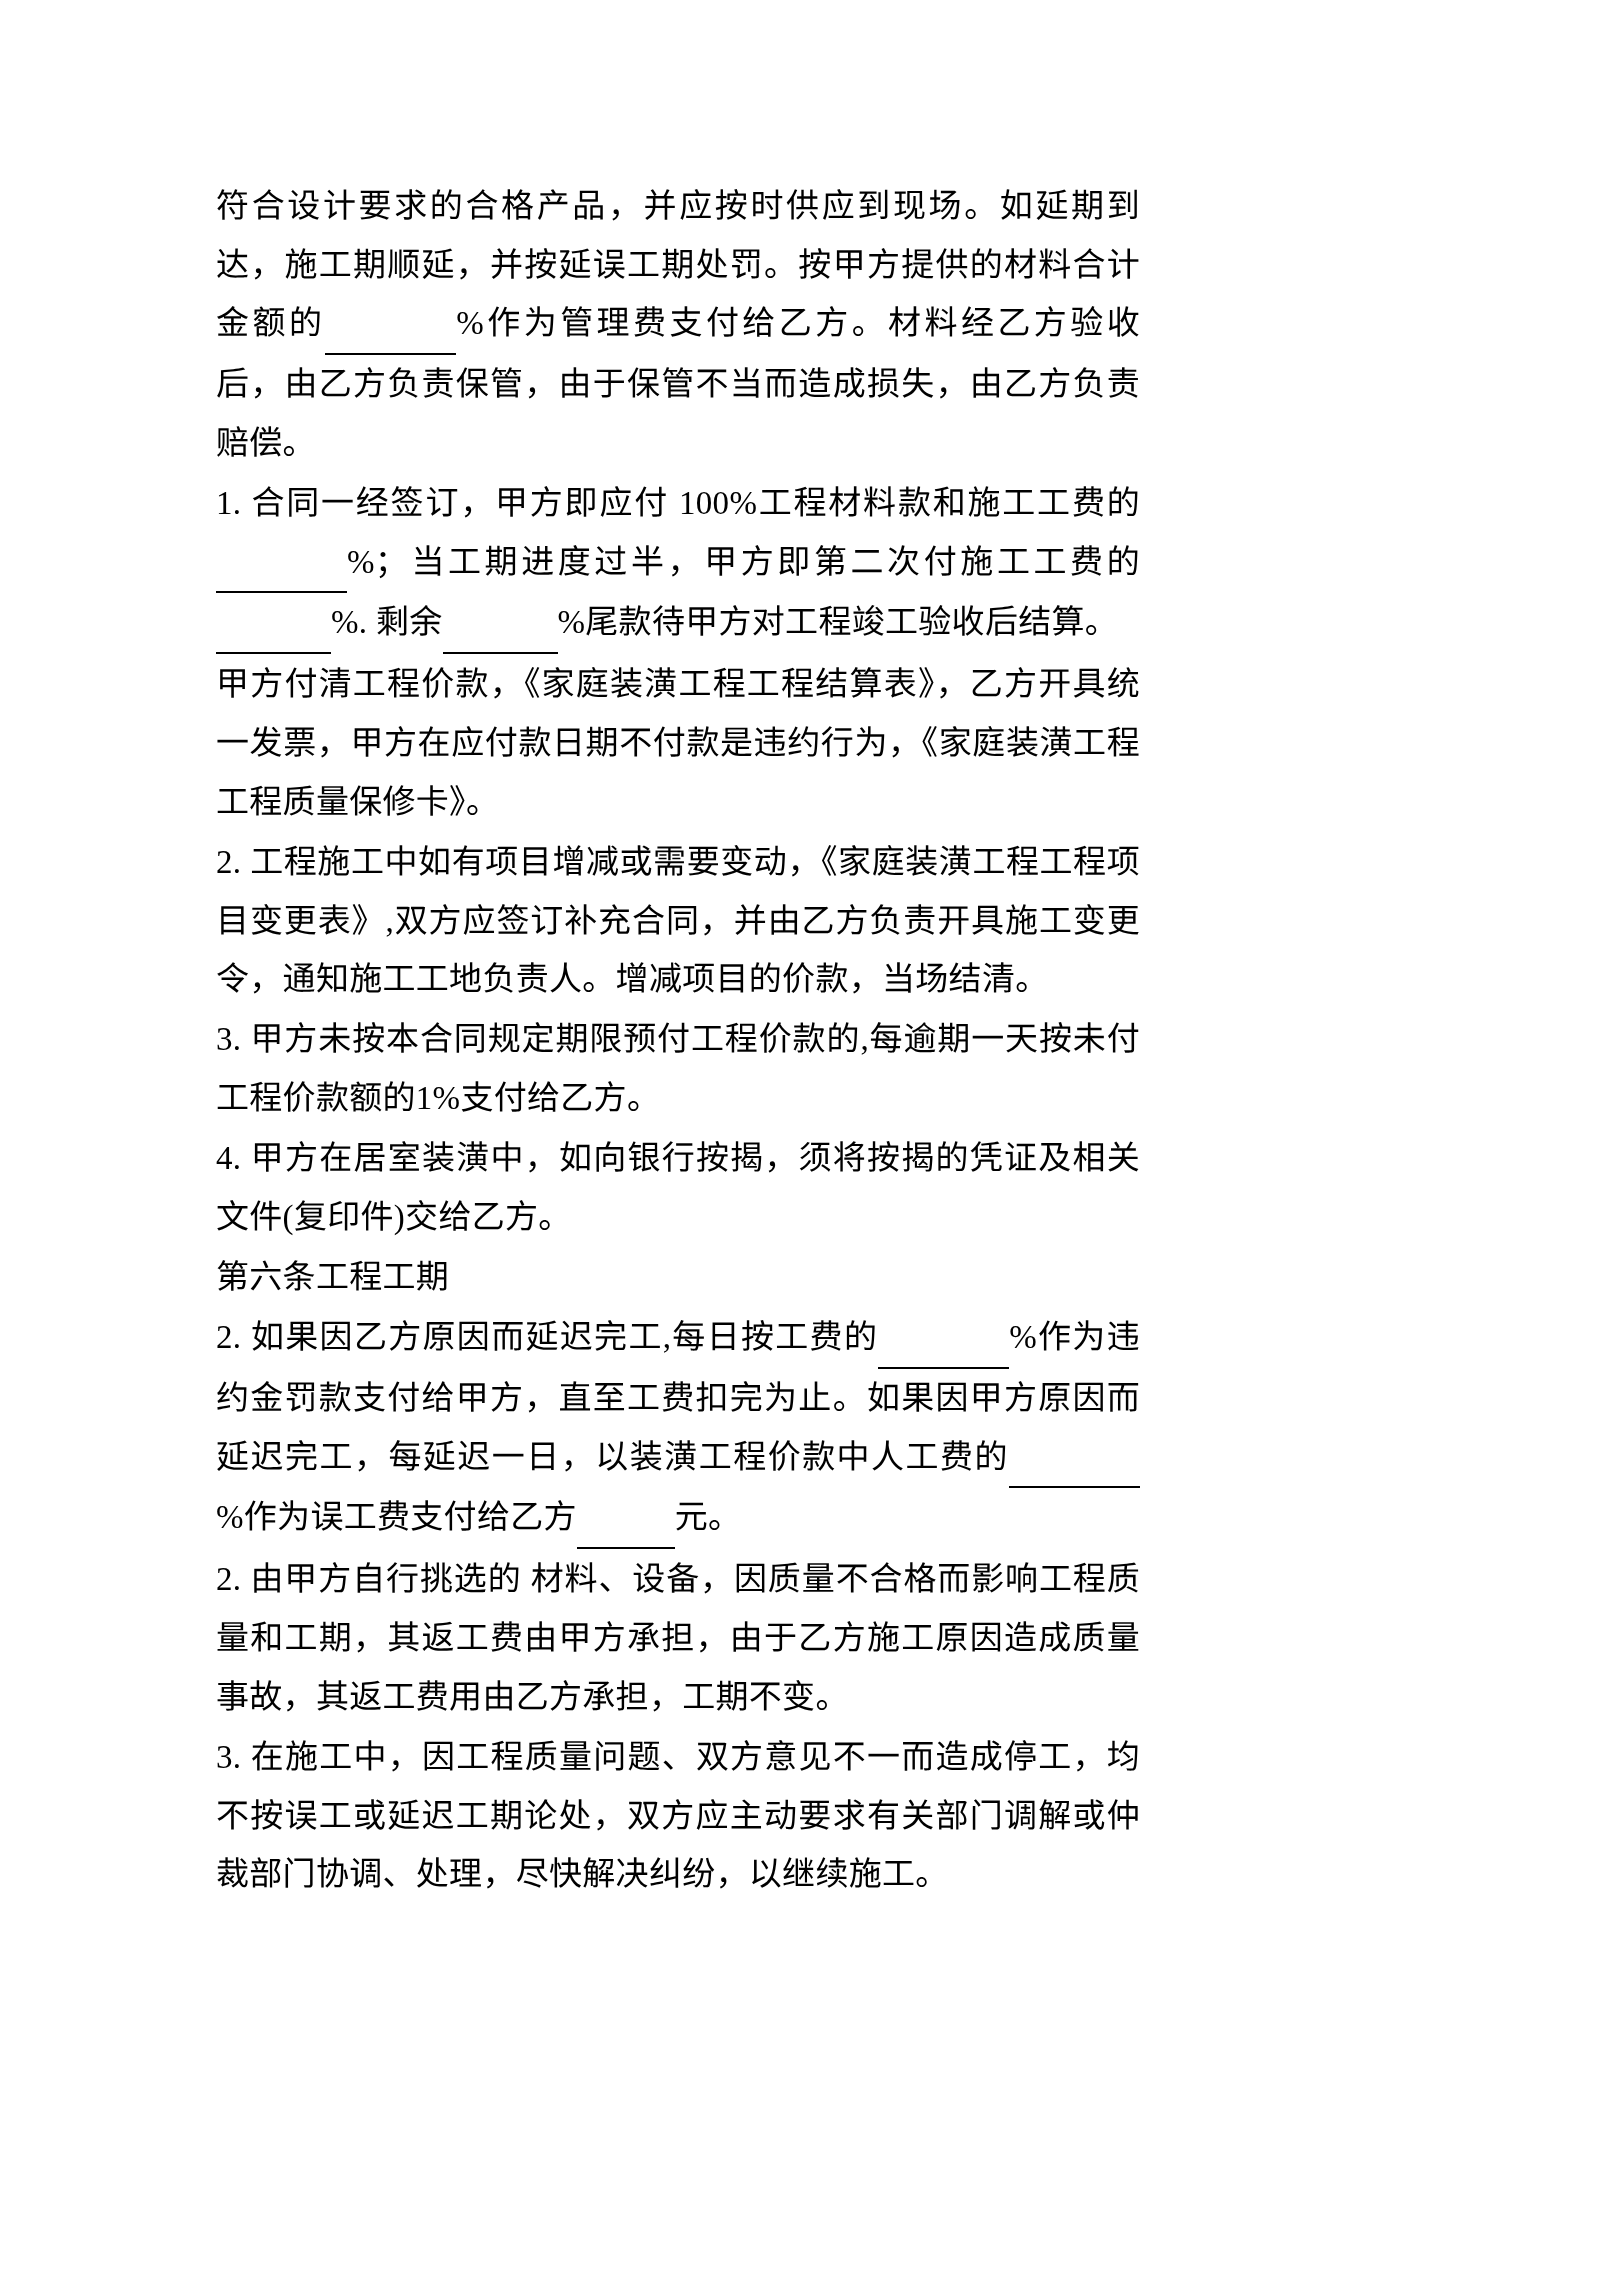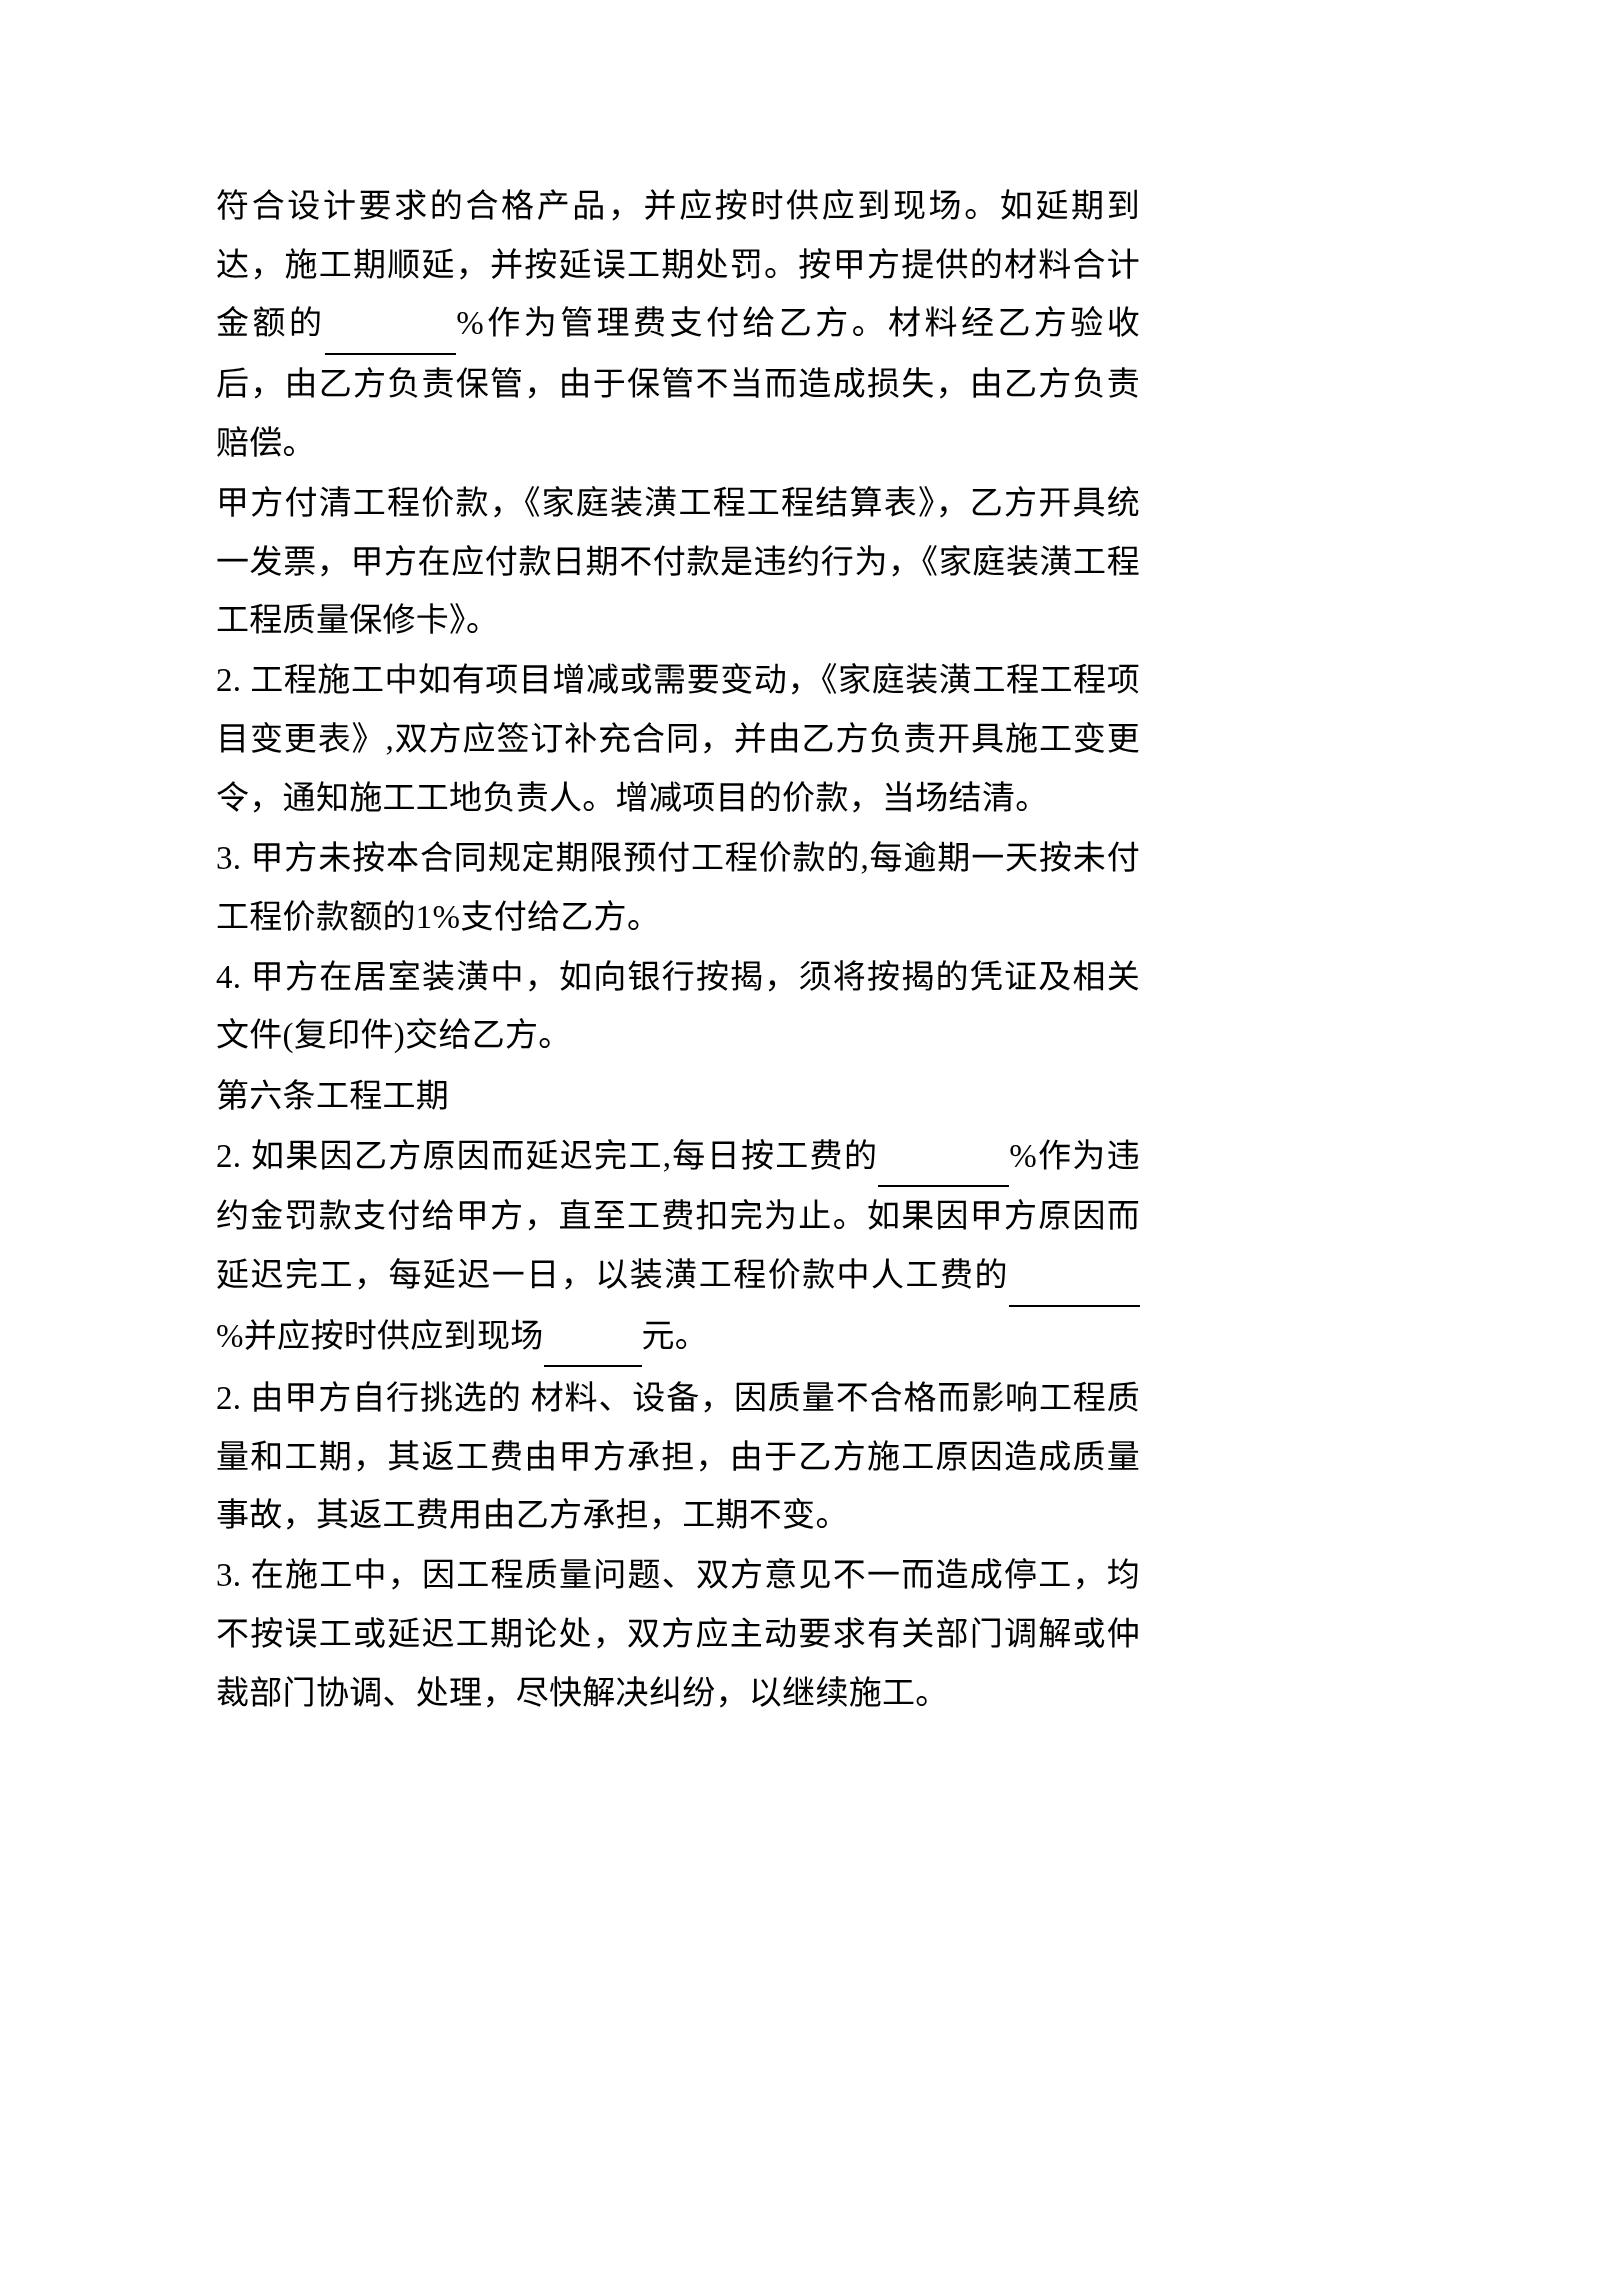--- a/index.html
+++ b/index.html
@@ -42,23 +42,24 @@
   .b-long { width: 131px; }
   .b-mid  { width: 115px; }
   .b-short{ width: 98px; }
 </style>
 </head>
 <body>
 
 <div class="page">
   <div class="doc-body" id="doc-body">
       <div class="para"><span>符合设计要求的合格产品，并应按时供应到现场。如延期到达，施工期顺延，并按延误工期处罚。按甲方提供的材料合计金额的</span><span class="blank b-long">&nbsp;</span><span>%作为管理费支付给乙方。材料经乙方验收后，由乙方负责保管，由于保管不当而造成损失，由乙方负责赔偿。</span></div>
+      <div class="para"><span>1. 合同一经签订，甲方即应付 100%工程材料款和施工工费的</span><span class="blank b-long">&nbsp;</span><span>%；当工期进度过半，甲方即第二次付施工工费的</span><span class="blank b-mid">&nbsp;</span><span>%. 剩余</span><span class="blank b-mid">&nbsp;</span><span>%尾款待甲方对工程竣工验收后结算。</span></div>
       <div class="para"><span>甲方付清工程价款，《家庭装潢工程工程结算表》，乙方开具统一发票，甲方在应付款日期不付款是违约行为，《家庭装潢工程工程质量保修卡》。</span></div>
       <div class="para"><span>2. 工程施工中如有项目增减或需要变动，《家庭装潢工程工程项目变更表》,双方应签订补充合同，并由乙方负责开具施工变更令，通知施工工地负责人。增减项目的价款，当场结清。</span></div>
       <div class="para"><span>3. 甲方未按本合同规定期限预付工程价款的,每逾期一天按未付工程价款额的1%支付给乙方。</span></div>
       <div class="para"><span>4. 甲方在居室装潢中，如向银行按揭，须将按揭的凭证及相关文件(复印件)交给乙方。</span></div>
       <div class="heading"><span>第六条工程工期</span></div>
-      <div class="para"><span>2. 如果因乙方原因而延迟完工,每日按工费的</span><span class="blank b-long">&nbsp;</span><span>%作为违约金罚款支付给甲方，直至工费扣完为止。如果因甲方原因而延迟完工，每延迟一日，以装潢工程价款中人工费的</span><span class="blank b-long">&nbsp;</span><span>%并应按时供应到现场</span><span class="blank b-short">&nbsp;</span><span>元。</span></div>
+      <div class="para"><span>2. 如果因乙方原因而延迟完工,每日按工费的</span><span class="blank b-long">&nbsp;</span><span>%作为违约金罚款支付给甲方，直至工费扣完为止。如果因甲方原因而延迟完工，每延迟一日，以装潢工程价款中人工费的</span><span class="blank b-long">&nbsp;</span><span>%作为误工费支付给乙方</span><span class="blank b-short">&nbsp;</span><span>元。</span></div>
       <div class="para"><span>2. 由甲方自行挑选的 材料、设备，因质量不合格而影响工程质量和工期，其返工费由甲方承担，由于乙方施工原因造成质量事故，其返工费用由乙方承担，工期不变。</span></div>
       <div class="para"><span>3. 在施工中，因工程质量问题、双方意见不一而造成停工，均不按误工或延迟工期论处，双方应主动要求有关部门调解或仲裁部门协调、处理，尽快解决纠纷，以继续施工。</span></div>
     </div>
 </div>
 
 
 </body></html>

